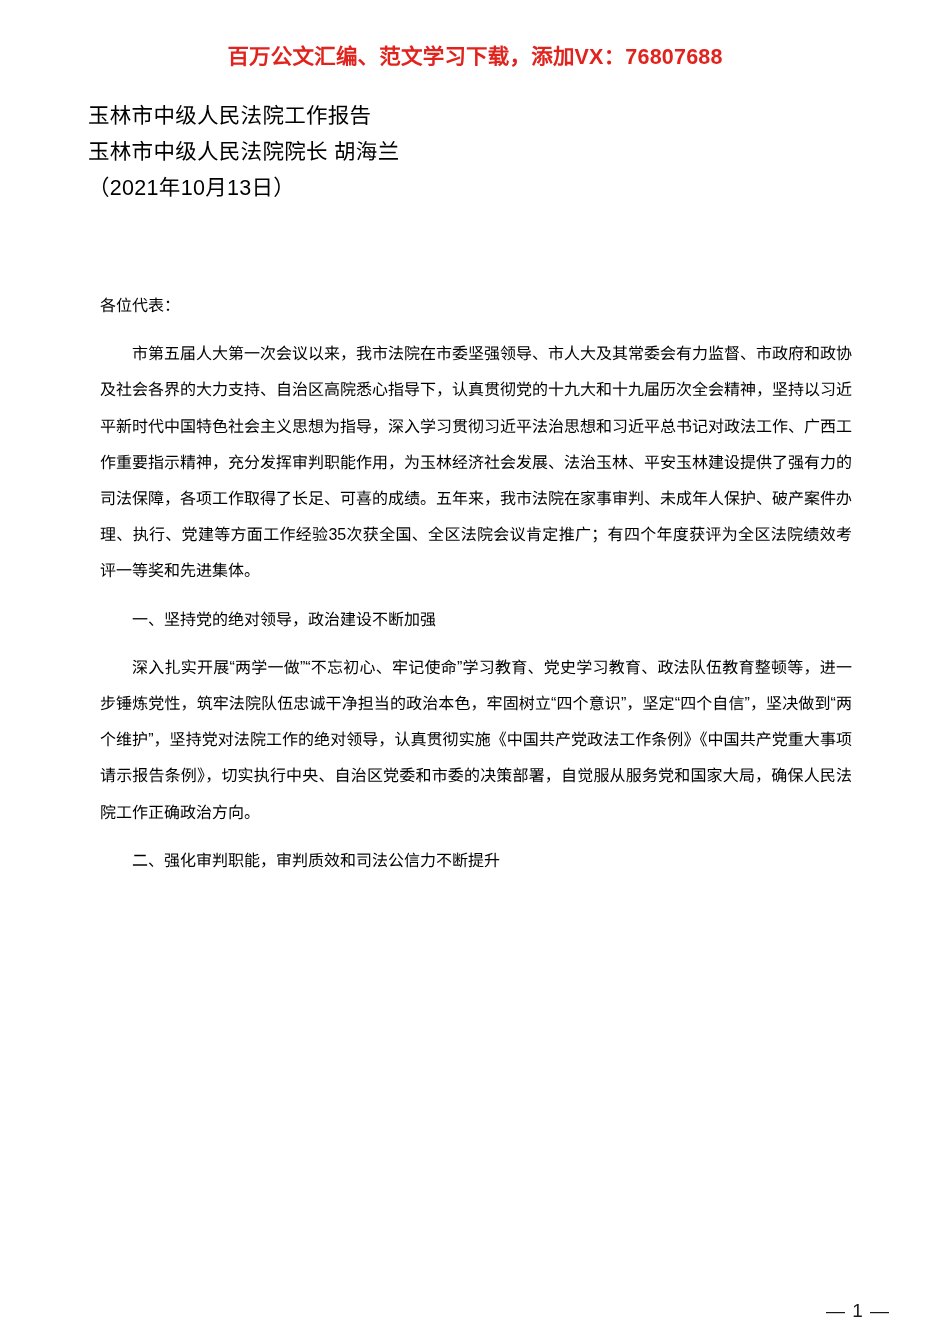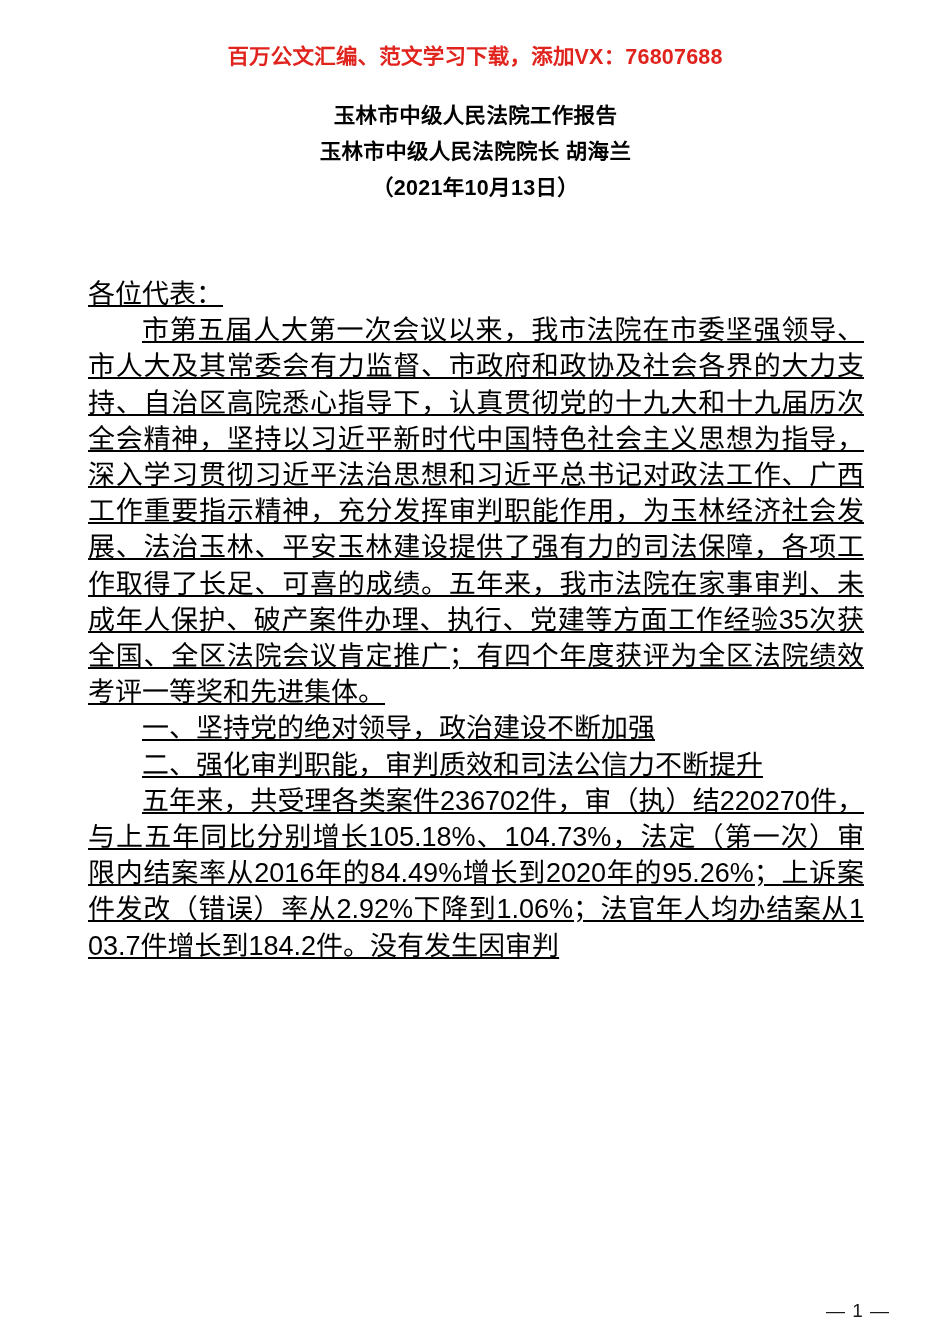--- a/index.html
+++ b/index.html
@@ -38,46 +38,44 @@
     line-height: 1.25;
     white-space: nowrap;
   }
 
   
   .title-block {
     position: absolute;
     left: 88px;
     top: 98px;
     width: 775px;
-    text-align: center;
-    font-weight: bold;
+    text-align: left;
   }
   .title-line {
     font-size: 21.5px;
     line-height: 36px;
     letter-spacing: 0.3px;
     white-space: nowrap;
   }
 
   
   .body-block {
     position: absolute;
     left: 88px;
     top: 276px;
     width: 776px;
   }
   .para {
-    font-size: 27px;
+    font-size: 16px;
     line-height: 36.2px;
     text-align: justify;
     text-justify: inter-ideograph;
     letter-spacing: 0;
-    margin: 0;
+    margin: 12px;
     word-break: break-all;
-    text-decoration: underline;
   }
   .para.indent {
     text-indent: 2em;
   }
   .para.noindent {
     text-indent: 0;
   }
 
   
   .footer {
@@ -109,22 +107,22 @@
   <div class="body-block">
 
     <p class="para noindent">各位代表：</p>
 
 
 
     <p class="para indent">市第五届人大第一次会议以来，我市法院在市委坚强领导、市人大及其常委会有力监督、市政府和政协及社会各界的大力支持、自治区高院悉心指导下，认真贯彻党的十九大和十九届历次全会精神，坚持以习近平新时代中国特色社会主义思想为指导，深入学习贯彻习近平法治思想和习近平总书记对政法工作、广西工作重要指示精神，充分发挥审判职能作用，为玉林经济社会发展、法治玉林、平安玉林建设提供了强有力的司法保障，各项工作取得了长足、可喜的成绩。五年来，我市法院在家事审判、未成年人保护、破产案件办理、执行、党建等方面工作经验35次获全国、全区法院会议肯定推广；有四个年度获评为全区法院绩效考评一等奖和先进集体。</p>
 
     <p class="para indent">一、坚持党的绝对领导，政治建设不断加强</p>
 
+    <p class="para indent">深入扎实开展“两学一做”“不忘初心、牢记使命”学习教育、党史学习教育、政法队伍教育整顿等，进一步锤炼党性，筑牢法院队伍忠诚干净担当的政治本色，牢固树立“四个意识”，坚定“四个自信”，坚决做到“两个维护”，坚持党对法院工作的绝对领导，认真贯彻实施《中国共产党政法工作条例》《中国共产党重大事项请示报告条例》，切实执行中央、自治区党委和市委的决策部署，自觉服从服务党和国家大局，确保人民法院工作正确政治方向。</p>
 
     <p class="para indent">二、强化审判职能，审判质效和司法公信力不断提升</p>
 
-    <p class="para indent">五年来，共受理各类案件236702件，审（执）结220270件，与上五年同比分别增长105.18%、104.73%，法定（第一次）审限内结案率从2016年的84.49%增长到2020年的95.26%；上诉案件发改（错误）率从2.92%下降到1.06%；法官年人均办结案从103.7件增长到184.2件。没有发生因审判</p>
 
   </div>
 
   <div class="footer">— 1 —</div>
 
 </div>
 
 </body></html>

